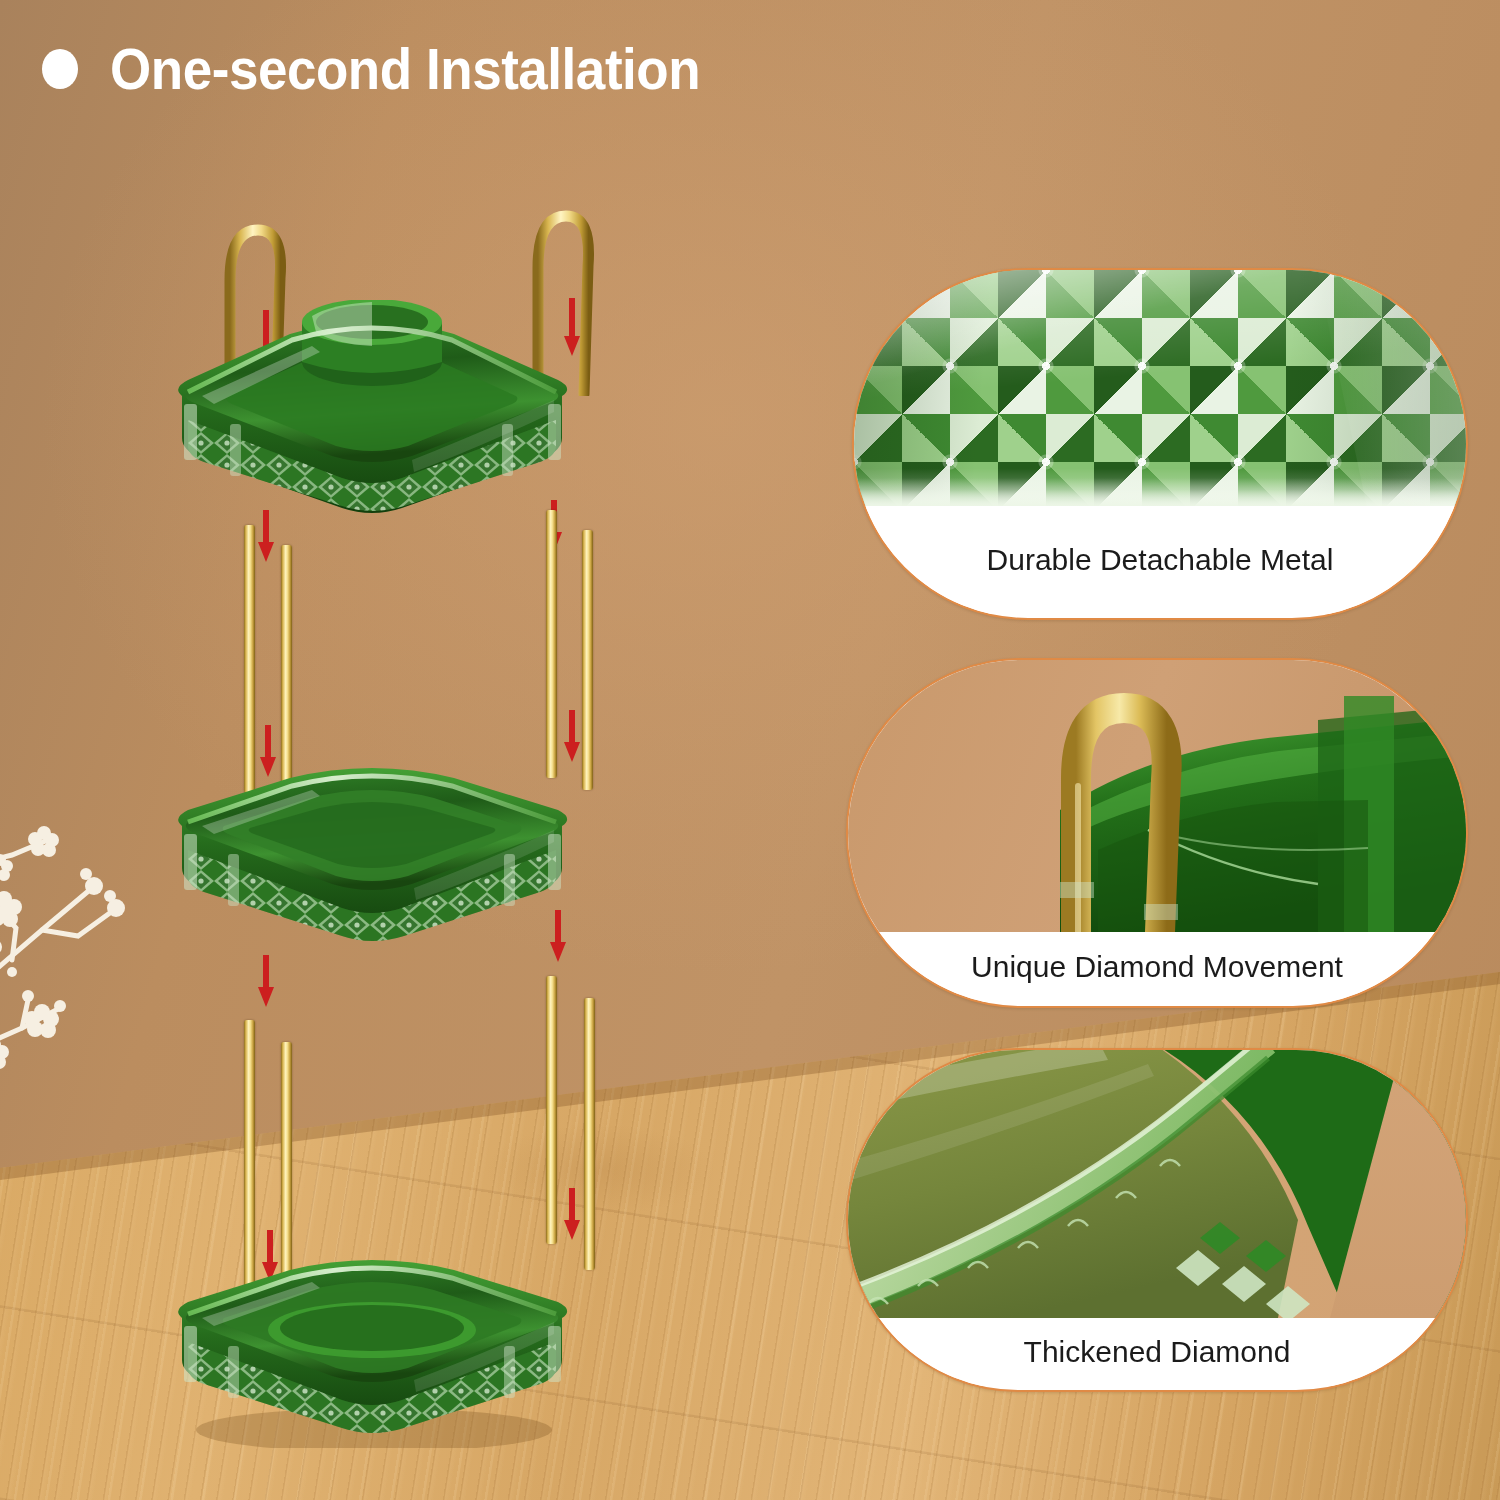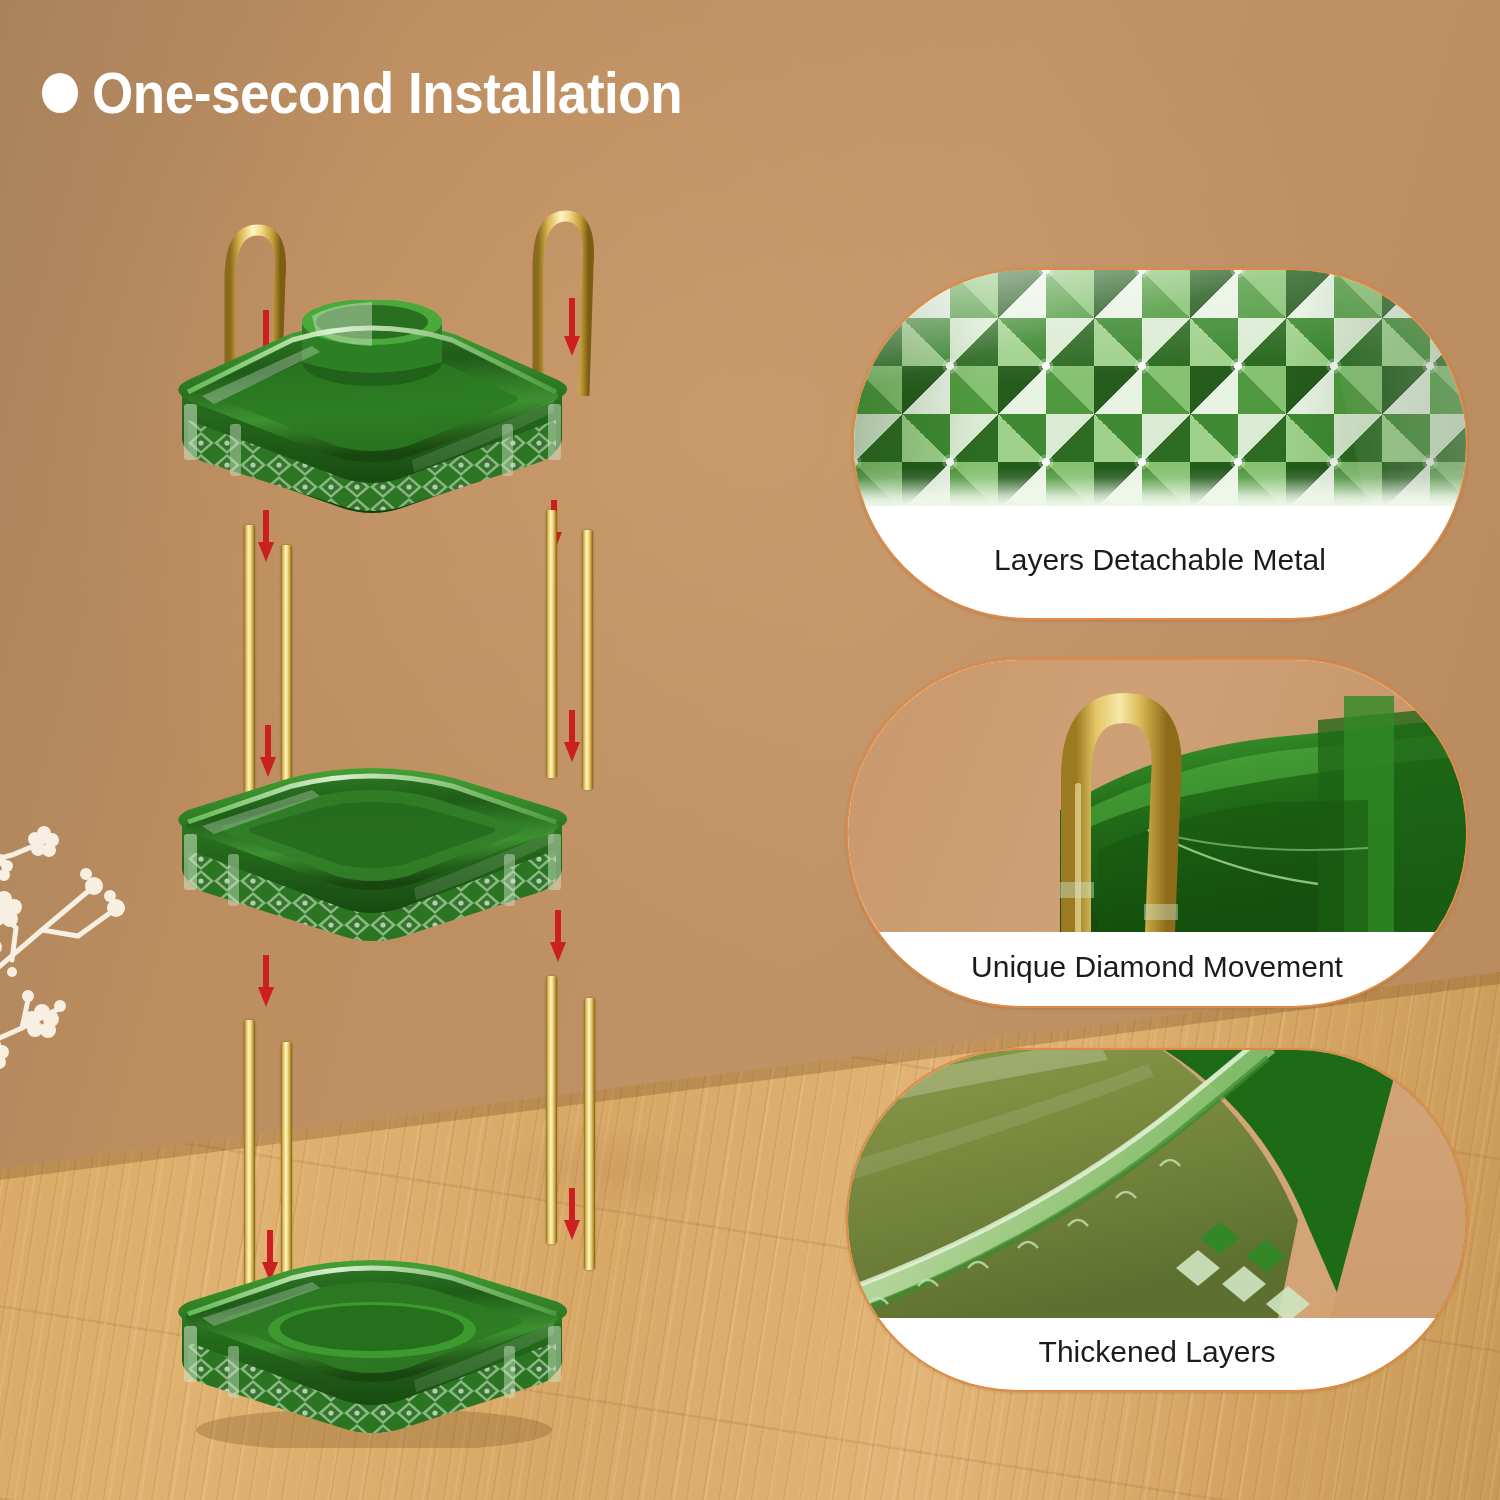--- a/index.html
+++ b/index.html
@@ -49,21 +49,21 @@
   .floor-edge{
     position:absolute;left:0;top:0;width:1500px;height:1500px;
     clip-path:polygon(0 1168px, 1500px 972px, 1500px 984px, 0 1180px);
     background:rgba(120,74,30,.30);
   }
 
   
   .blossom{position:absolute;left:-18px;top:760px;width:215px;height:320px;}
 
   
-  .title-row{position:absolute;left:42px;top:60px;display:flex;align-items:center;gap:14px;}
+  .title-row{position:absolute;left:42px;top:36px;display:flex;align-items:center;gap:32px;}
   .title-dot{width:36px;height:40px;border-radius:50%;background:#fff;}
   .title-text{
     color:#fff;font-size:57px;font-weight:bold;letter-spacing:-.5px;
     font-family:"Liberation Sans", sans-serif;white-space:nowrap;
     transform:scaleX(.93);transform-origin:left center;
   }
 
   
   .product{position:absolute;left:150px;top:170px;width:560px;height:1280px;}
 
@@ -418,21 +418,21 @@
       <div class="tex-diamond"></div>
       <div class="tex-diamond-studs"></div>
       <div class="tex-diamond-shine"></div>
       <div style="position:absolute;left:0;bottom:0;width:100%;height:28px;
                   background:linear-gradient(180deg,rgba(225,240,218,.0),rgba(236,246,230,.95));"></div>
       <div style="position:absolute;right:-40px;top:-20px;width:160px;height:300px;
                   transform:rotate(-12deg);
                   background:linear-gradient(100deg, rgba(255,255,255,.0), rgba(255,255,255,.35));"></div>
     </div>
     <div class="cap" style="height:108px;flex-direction:column;">
-      <span>Layers Detachable Metal</span>
+      <span>Durable Detachable Metal</span>
     </div>
   </div>
 
   <div class="callout" style="left:846px;top:658px;width:618px;height:346px;">
     <div class="photo" style="height:272px;">
       <div class="ph2"></div>
 
       <svg width="618" height="272" viewBox="0 0 618 272" style="position:absolute;left:0;top:0;">
         <defs>
           <linearGradient id="trayG" x1="0" y1="0" x2="0.3" y2="1">
@@ -516,17 +516,17 @@
 
         <path d="M-30 40 Q120 10 250 -10 L260 10 Q120 34 -30 66 Z" fill="#ffffff" opacity=".22"></path>
         <path d="M-30 120 Q150 70 300 14 L306 26 Q150 86 -30 140 Z" fill="#ffffff" opacity=".10"></path>
       </svg>
 
       <div style="position:absolute;right:0;top:0;width:170px;height:268px;
                   background:linear-gradient(180deg,#d3a478,#cd9d70);
                   clip-path:polygon(62% 0, 100% 0, 100% 100%, 20% 100%);"></div>
     </div>
     <div class="cap" style="height:68px;">
-      <span>Thickened Layers</span>
+      <span>Thickened Diamond</span>
     </div>
   </div>
 
 </div>
 
 </body></html>

